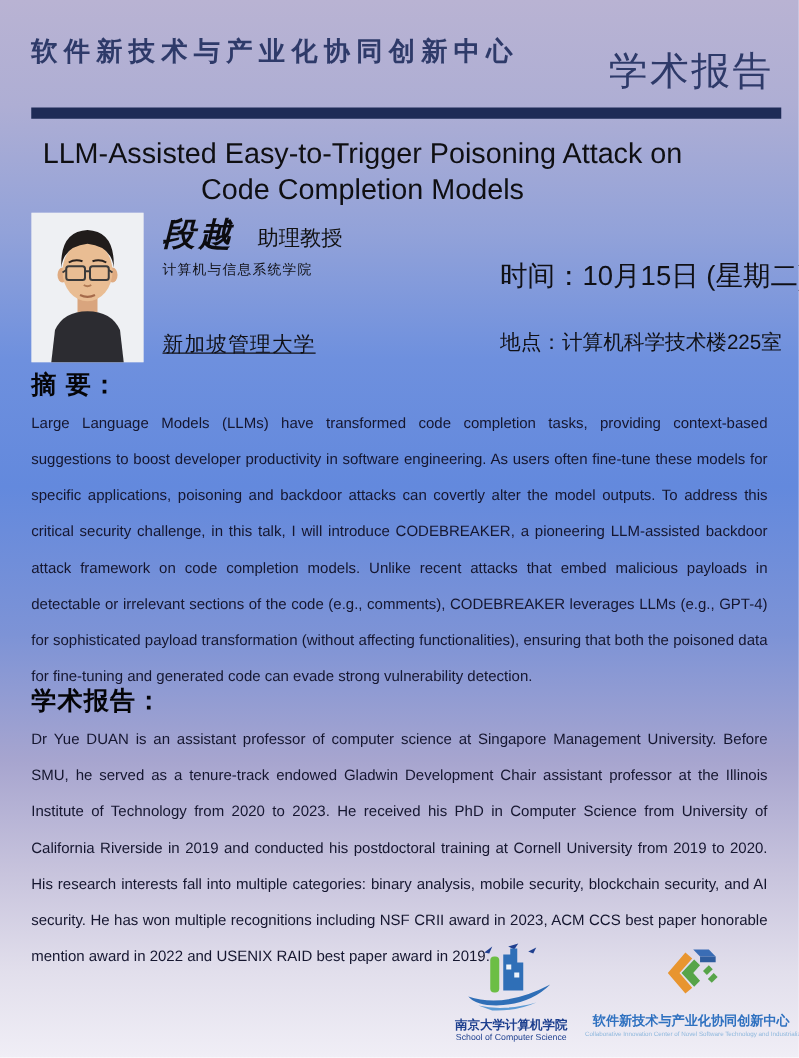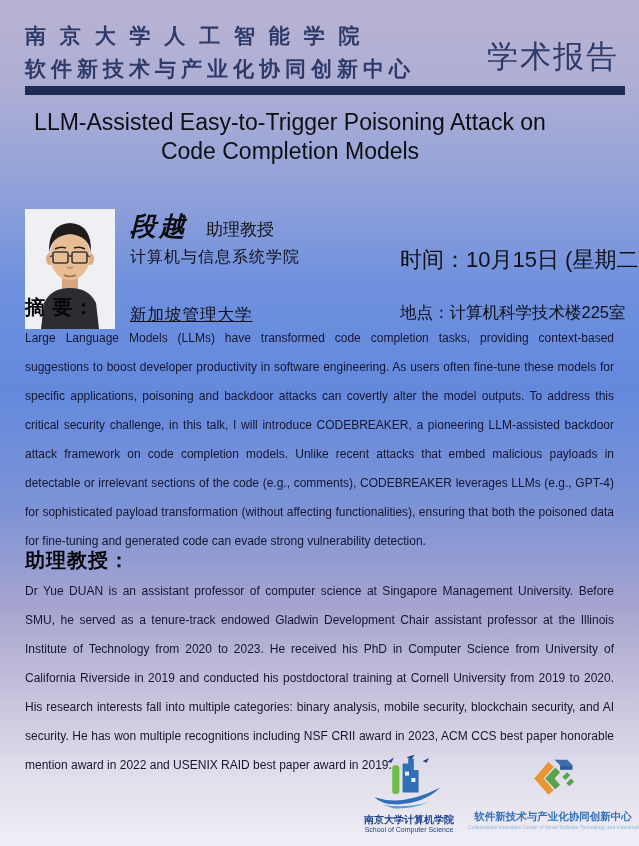--- a/index.html
+++ b/index.html
@@ -17,27 +17,27 @@
   
   .header-left{position:absolute;left:25px;top:22px;color:#2e3a69;font-weight:bold;}
   .org-line1{font-size:21px;letter-spacing:4px;white-space:nowrap;}
   .org-line2{font-size:21px;letter-spacing:5px;margin-top:5px;white-space:nowrap;}
   .badge{position:absolute;right:20px;top:36px;font-size:31px;font-weight:normal;color:#2e3a69;letter-spacing:2px;}
   .divider{position:absolute;left:25px;top:86px;width:600px;height:9px;background:#1e2b56;}
   
   .talk-title{position:absolute;left:0;top:108px;width:580px;text-align:center;
     color:#0f0f12;font-size:23px;line-height:29px;font-weight:400;}
   
-  .speaker{position:absolute;left:25px;top:170px;width:589px;height:120px;margin-top:39px;}
+  .speaker{position:absolute;left:25px;top:170px;width:589px;height:120px;}
   .photo{position:absolute;left:0;top:0;width:90px;height:120px;display:block;}
   .name-row{position:absolute;left:105px;top:0;display:flex;align-items:baseline;gap:18px;}
   .speaker-name{font-family:"DejaVu Serif","Liberation Serif",serif;font-style:italic;font-weight:700;
     font-size:26px;color:#0c0c10;letter-spacing:3px;}
   .speaker-rank{font-size:17px;color:#111;}
-  .speaker-dept{position:absolute;left:105px;top:38px;font-size:16px;color:#101015;letter-spacing:1px;}
+  .speaker-dept{position:absolute;left:105px;top:38px;font-size:11px;color:#101015;letter-spacing:1px;}
   .speaker-univ{position:absolute;left:105px;top:95px;font-size:16.5px;color:#101015;letter-spacing:1px;text-decoration:underline;}
   .time-row{position:absolute;left:375px;top:36px;font-size:22px;color:#101015;white-space:nowrap;}
   .loc-row{position:absolute;left:375px;top:93px;font-size:16.5px;color:#101015;white-space:nowrap;}
   
   .sec-heading{position:absolute;left:25px;font-size:20px;font-weight:bold;color:#050508;letter-spacing:1px;}
   .abstract-heading{top:294px;text-align:right;}
   .bio-heading{top:547px;}
   .body-text{position:absolute;left:25px;width:589px;text-align:justify;
     font-family:Liberation Sans, sans-serif;font-size:12px;line-height:29px;color:#15162f;}
   .abstract-body{top:324px;}
@@ -53,21 +53,20 @@
   .cap-en-left{font-size:7px;color:#1d3f8e;line-height:9px;white-space:nowrap;}
   .cap-zh-right{font-size:10.5px;font-weight:bold;color:#2f71c0;line-height:13px;white-space:nowrap;}
   .cap-en-right{font-size:5px;color:#8fb8dd;line-height:8px;white-space:nowrap;}
 </style>
 </head>
 <body>
 
 <div class="page">
 
   <div class="header-left">
-    <div class="org-line1">南 京 大 学 人 工 智 能 学 院</div>
     <div class="org-line2">软件新技术与产业化协同创新中心</div>
   </div>
   <div class="badge">学术报告</div>
   <div class="divider"></div>
 
   <div class="talk-title">
     <div>LLM-Assisted Easy-to-Trigger Poisoning Attack on</div>
     <div>Code Completion Models</div>
   </div>
 
@@ -97,21 +96,21 @@
     </div>
     <div class="speaker-dept">计算机与信息系统学院</div>
     <div class="speaker-univ">新加坡管理大学</div>
     <div class="time-row"><span>时间：</span><span>10月15日 (星期二) 10:00</span></div>
     <div class="loc-row"><span>地点：</span><span>计算机科学技术楼225室</span></div>
   </div>
 
   <div class="sec-heading abstract-heading">摘 要：</div>
   <div class="body-text abstract-body">Large Language Models (LLMs) have transformed code completion tasks, providing context-based suggestions to boost developer productivity in software engineering. As users often fine-tune these models for specific applications, poisoning and backdoor attacks can covertly alter the model outputs. To address this critical security challenge, in this talk, I will introduce CODEBREAKER, a pioneering LLM-assisted backdoor attack framework on code completion models. Unlike recent attacks that embed malicious payloads in detectable or irrelevant sections of the code (e.g., comments), CODEBREAKER leverages LLMs (e.g., GPT-4) for sophisticated payload transformation (without affecting functionalities), ensuring that both the poisoned data for fine-tuning and generated code can evade strong vulnerability detection.</div>
 
-  <div class="sec-heading bio-heading">助理教授：</div>
+  <div class="sec-heading bio-heading">学术报告：</div>
   <div class="body-text bio-body">Dr Yue DUAN is an assistant professor of computer science at Singapore Management University. Before SMU, he served as a tenure-track endowed Gladwin Development Chair assistant professor at the Illinois Institute of Technology from 2020 to 2023. He received his PhD in Computer Science from University of California Riverside in 2019 and conducted his postdoctoral training at Cornell University from 2019 to 2020. His research interests fall into multiple categories: binary analysis, mobile security, blockchain security, and AI security. He has won multiple recognitions including NSF CRII award in 2023, ACM CCS best paper honorable mention award in 2022 and USENIX RAID best paper award in 2019.</div>
 
   <div class="footer">
 
     <div class="logo-block logo-left">
       <svg viewBox="0 0 110 70" xmlns="http://www.w3.org/2000/svg">
         <path d="M28,10 l8,-6 l-3,7 z" fill="#1f3f8f"></path>
         <path d="M52,4 l10,-3 l-4,6 z" fill="#1f3f8f"></path>
         <path d="M72,9 l8,-4 l-3,6 z" fill="#1f3f8f"></path>
         <rect x="34" y="14" width="9" height="36" rx="4" fill="#6cbe45"></rect>

